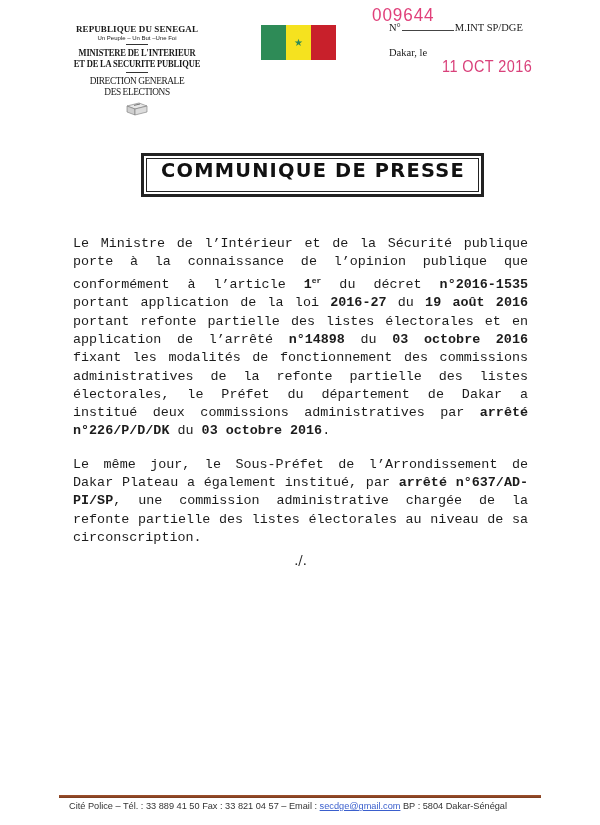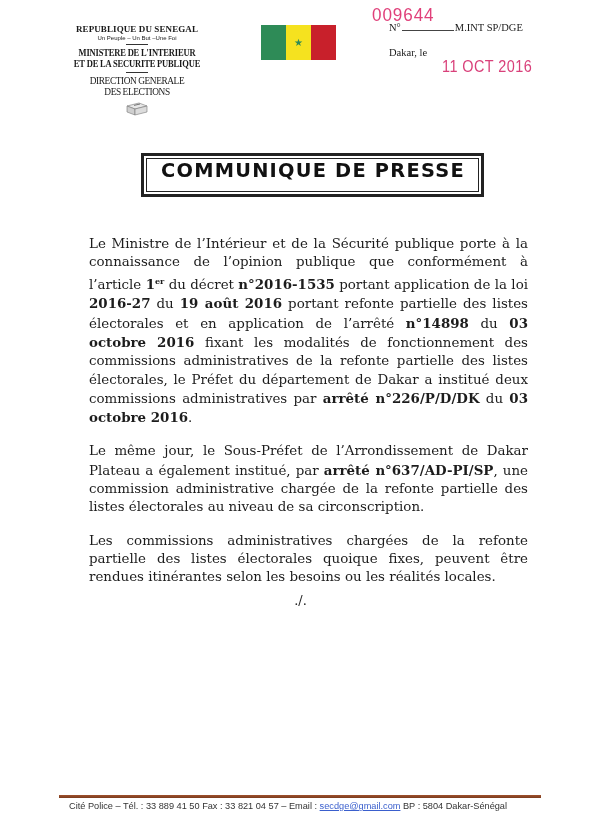--- a/index.html
+++ b/index.html
@@ -50,21 +50,21 @@
   }
   .title-text {
     font-family: "DejaVu Sans", sans-serif; font-weight: bold; font-size: 19px; letter-spacing: 1.2px;
     color: #111; transform: scaleX(1.02);
   }
   .body-text {
     position: absolute; left: 73px; top: 235px; width: 455px;
     font-family: "DejaVu Serif", serif; font-size: 13.4px; line-height: 18.3px; text-align: justify;
     color: #1c1c1c;
   }
-  .body-text p { margin: 0 0 15px 16px; }
+  .body-text p { margin: 0 0 15px 0; font-family: Liberation Mono, monospace; }
   .body-text b { font-weight: bold; }
   .body-text sup { font-size: 8px; font-weight: bold; }
   .end-mark { text-align: center; margin-top: -10px; font-size: 13px; }
   .footer-rule {
     position: absolute; left: 59px; top: 795px; width: 482px; height: 3px;
     background: linear-gradient(#a0522d, #7a3b1f);
   }
   .footer-text {
     position: absolute; left: 69px; top: 801px; width: 470px;
     font-family: "Liberation Sans", sans-serif; font-size: 9.2px; color: #333; white-space: nowrap;
@@ -113,21 +113,20 @@
 <div class="title-box">
   <div class="title-inner">
     <span class="title-text">COMMUNIQUE DE PRESSE</span>
   </div>
 </div>
 
 <div class="body-text">
   <div id="paragraphs">
       <p><span>Le Ministre de l’Intérieur et de la Sécurité publique porte à la connaissance de l’opinion publique que conformément à l’article </span><b>1</b><sup>er</sup><span> du décret </span><b>n°2016-1535</b><span> portant application de la loi </span><b>2016-27</b><span> du </span><b>19 août 2016</b><span> portant refonte partielle des listes électorales et en application de l’arrêté </span><b>n°14898</b><span> du </span><b>03 octobre 2016</b><span> fixant les modalités de fonctionnement des commissions administratives de la refonte partielle des listes électorales, le Préfet du département de Dakar a institué deux commissions administratives par </span><b>arrêté n°226/P/D/DK</b><span> du </span><b>03 octobre 2016</b><span>.</span></p>
       <p><span>Le même jour, le Sous-Préfet de l’Arrondissement de Dakar Plateau a également institué, par </span><b>arrêté n°637/AD-PI/SP</b><span>, une commission administrative chargée de la refonte partielle des listes électorales au niveau de sa circonscription.</span></p>
-      <p><span>Les commissions administratives chargées de la refonte partielle des listes électorales quoique fixes, peuvent être rendues itinérantes selon les besoins ou les réalités locales.</span></p>
     </div>
   <div class="end-mark">./.</div>
 </div>
 
 <div class="footer-rule"></div>
 <div class="footer-text">
   <span>Cité Police – Tél. : 33 889 41 50 Fax : 33 821 04 57 – Email : </span><a>secdge@gmail.com</a><span> BP : 5804 Dakar-Sénégal</span>
 </div>
 
 </body></html>

